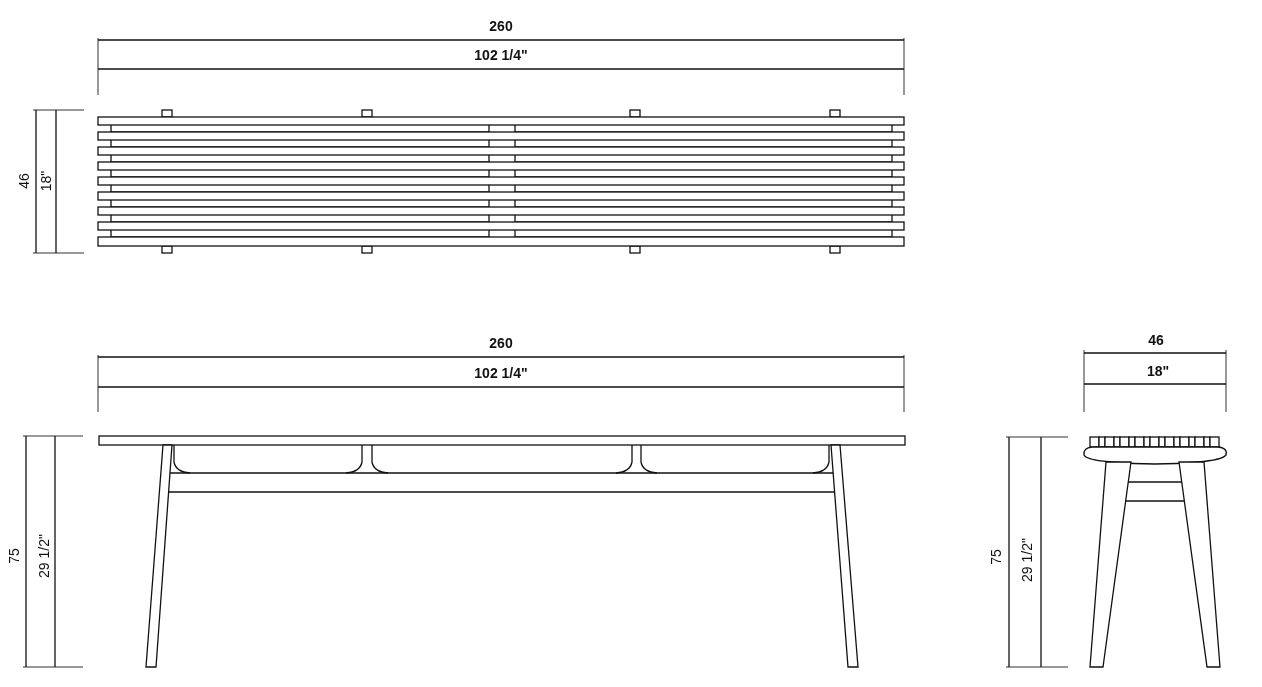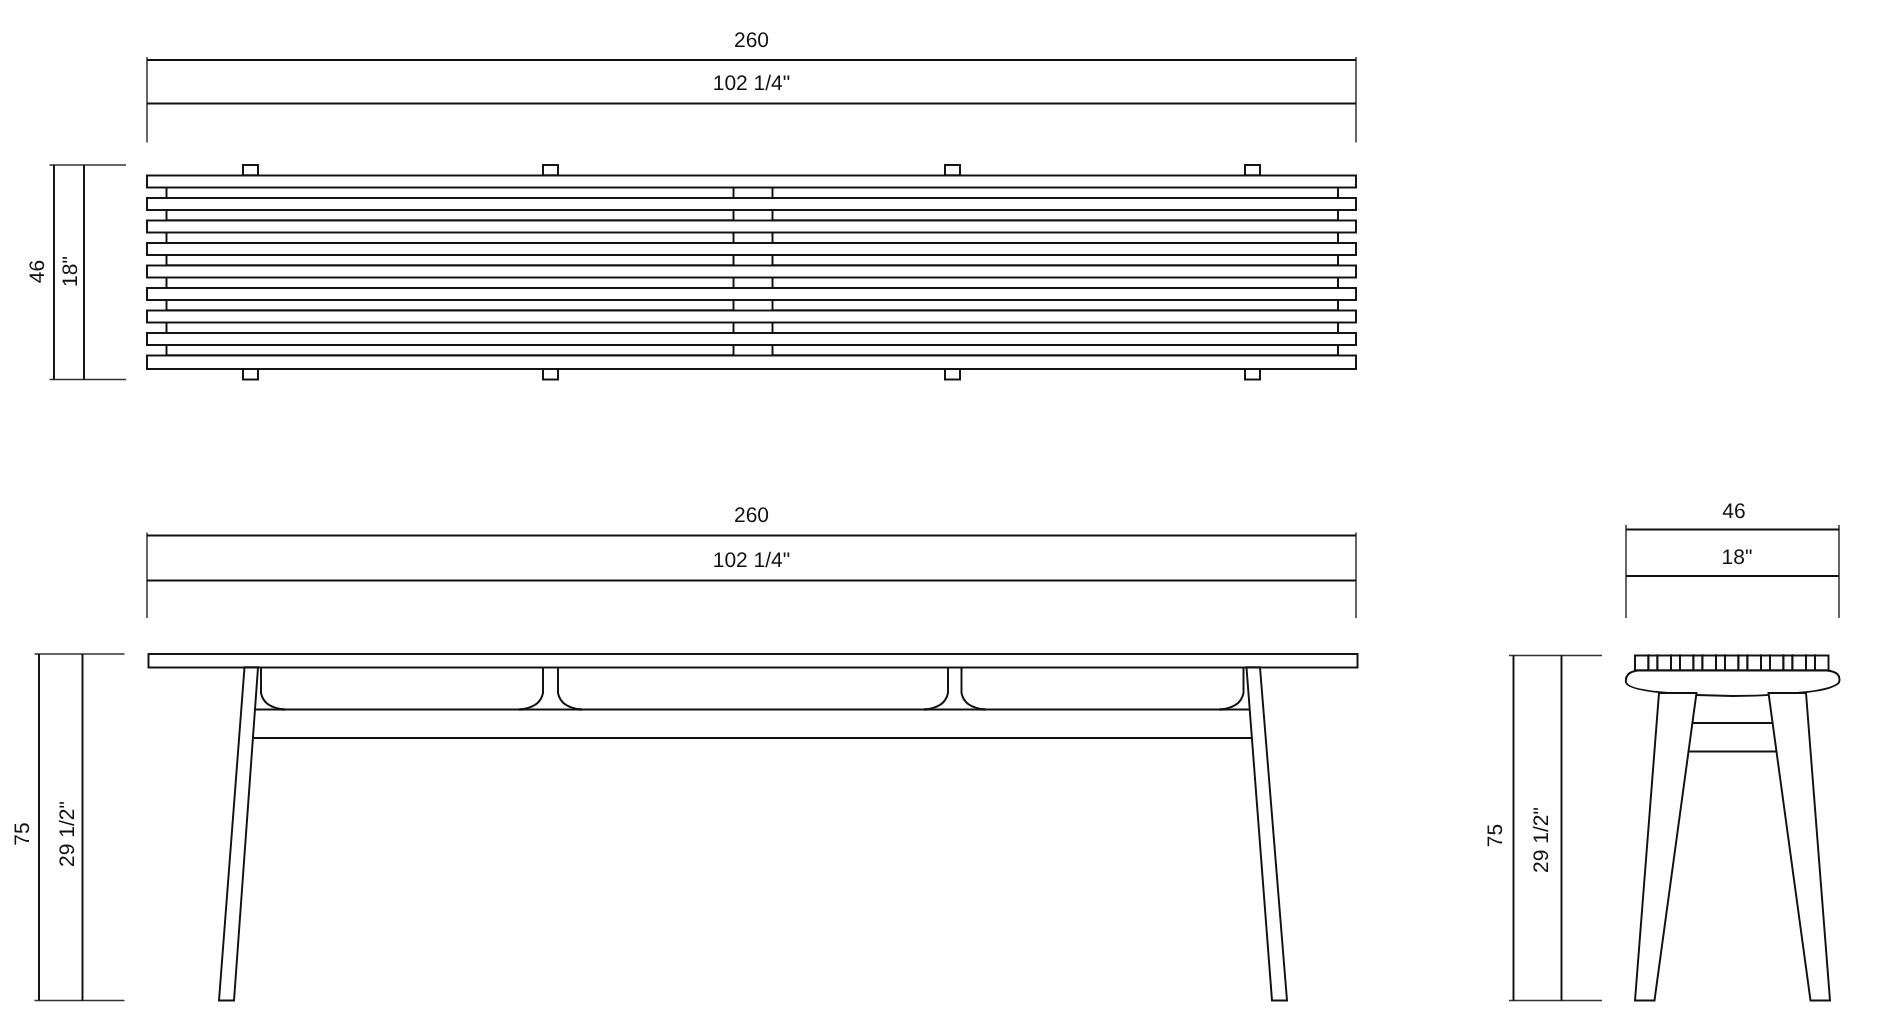--- a/index.html
+++ b/index.html
@@ -4,21 +4,21 @@
 <style>
   html, body { margin: 0; padding: 0; background: #ffffff; }
   body { width: 1262px; height: 687px; overflow: hidden; position: relative;
          font-family: "Liberation Sans", sans-serif; }
   #drawing { position: absolute; left: 0; top: 0; width: 1262px; height: 687px; }
   .ln { stroke: #111; stroke-width: 1.3; fill: none; }
   .ln-thin { stroke: #333; stroke-width: 1; fill: none; }
   .part { stroke: #111; stroke-width: 1.3; fill: #fff; }
   .label { position: absolute; font-size: 14px; color: #111; white-space: nowrap; }
   .label.rot { transform: translate(-50%, -50%) rotate(-90deg); }
-  .label.h { transform: translateX(-50%); }
+  .label.h { transform: translateX(-50%); font-weight: bold; }
 </style>
 </head>
 <body>
 
 <div>
 <svg id="drawing" viewBox="0 0 1262 687" xmlns="http://www.w3.org/2000/svg">
 
   <g>
 
     <g>

